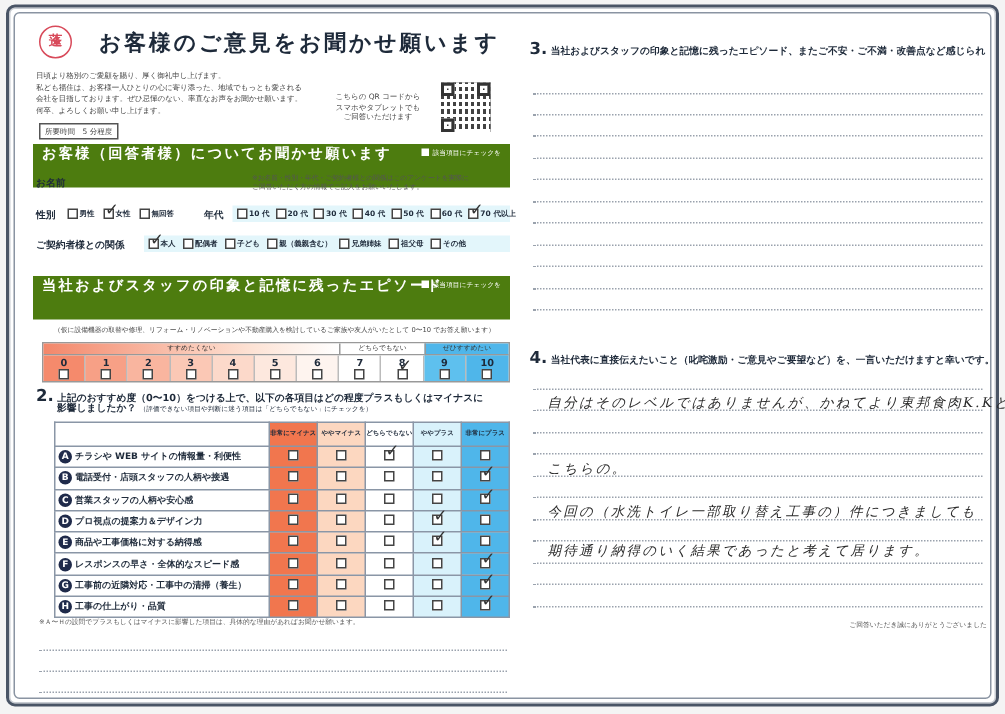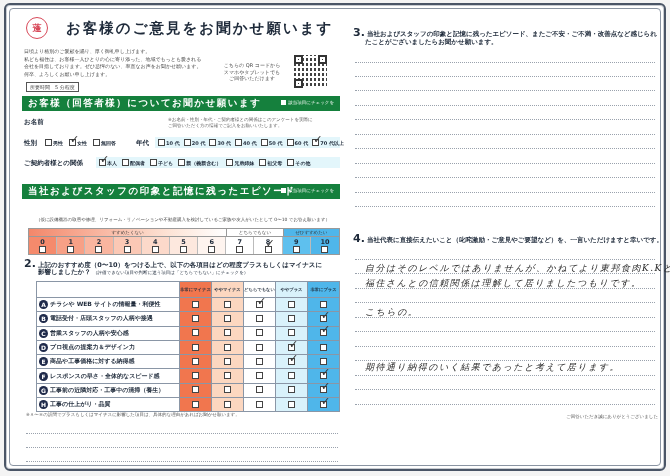--- a/index.html
+++ b/index.html
@@ -11,21 +11,21 @@
 .right{position:absolute;left:345px;top:4px;width:315px;height:460px}
 .stamp{position:absolute;left:8px;top:8px;width:22px;height:22px;border:1.5px solid #d84a5a;border-radius:50%;color:#d84a5a;font-size:9px;font-weight:bold;display:flex;align-items:center;justify-content:center;line-height:1}
 .title{position:absolute;left:48px;top:10px;font-size:14.5px;font-weight:bold;letter-spacing:2px;color:#1e2a3a}
 .intro{position:absolute;left:6px;top:39px;width:210px;font-size:5px;line-height:7.5px;color:#444}
 .time-badge{position:absolute;left:8px;top:73px;border:1px solid #555;font-size:5px;padding:1px 3px;color:#444}
 .qr-text{position:absolute;left:204px;top:53px;width:60px;text-align:center;font-size:5px;line-height:6.5px;color:#444}
 .qr{position:absolute;left:276px;top:46px;width:33px;height:33px;background:
  repeating-linear-gradient(90deg,#222 0 2px,#fff 2px 4px),#222;opacity:.85}
 .qr:before{content:"";position:absolute;inset:0;background:repeating-linear-gradient(0deg,#fff 0 2px,transparent 2px 5px)}
 .qr i{position:absolute;width:9px;height:9px;border:2px solid #111;background:#fff;box-shadow:inset 0 0 0 2px #fff,inset 0 0 0 4px #111}
-.bar{position:absolute;left:4px;height:15px;width:318px;background:#15803d;color:#fff;font-weight:bold;font-size:9.5px;letter-spacing:1.5px;line-height:13px;padding-left:6px}
+.bar{position:absolute;left:4px;height:29px;width:318px;background:#4d7c0f;color:#fff;font-weight:bold;font-size:9.5px;letter-spacing:1.5px;line-height:13px;padding-left:6px}
 .bar .hint{position:absolute;right:6px;top:0;font-size:4.5px;font-weight:normal;letter-spacing:0}
 .bar .hint b{display:inline-block;width:5px;height:5px;background:#fff;margin-right:2px;vertical-align:middle}
 .lbl{position:absolute;font-size:6.5px;font-weight:bold;color:#1e2a3a}
 .note{position:absolute;font-size:4.5px;color:#555;line-height:6px}
 .row-band{position:absolute;height:11px;background:#e3f6fb;display:flex;align-items:center;gap:6px;padding-left:3px;font-size:5px;font-weight:bold}
 .opt{display:flex;align-items:center;gap:1px;white-space:nowrap}
 .cb{display:inline-block;width:7px;height:7px;border:1px solid #444;background:#fff;position:relative;flex:none}
 .cb.checked:after{content:"✓";position:absolute;left:0;top:-7px;font-size:11px;color:#333;font-weight:normal}
 .q1{position:absolute;left:6px;top:194px;font-size:7px;font-weight:bold;white-space:nowrap}
 .q1 .num{font-size:11px}
@@ -347,21 +347,20 @@
 
     <div class="foot-note">※Ａ〜Ｈの設問でプラスもしくはマイナスに影響した項目は、具体的な理由があればお聞かせ願います。</div>
     <div class="dl" style="left:8px;width:312px;top:424px"></div>
     <div class="dl" style="left:8px;width:312px;top:438px"></div>
     <div class="dl" style="left:8px;width:312px;top:452px"></div>
   </div>
 
   <div class="right">
     <div class="q3" style="top:20px">
       <div><span class="num">3.</span> <span>当社およびスタッフの印象と記憶に残ったエピソード、またご不安・ご不満・改善点など感じられ</span></div>
-      <div style="padding-left:12px"><span>たことがございましたらお聞かせ願います。</span></div>
     </div>
     <div class="dl" style="left:4px;width:300px;top:53px"></div>
     <div class="dl" style="left:4px;width:300px;top:67px"></div>
     <div class="dl" style="left:4px;width:300px;top:81px"></div>
     <div class="dl" style="left:4px;width:300px;top:96px"></div>
     <div class="dl" style="left:4px;width:300px;top:110px"></div>
     <div class="dl" style="left:4px;width:300px;top:125px"></div>
     <div class="dl" style="left:4px;width:300px;top:139px"></div>
     <div class="dl" style="left:4px;width:300px;top:154px"></div>
     <div class="dl" style="left:4px;width:300px;top:168px"></div>
@@ -378,19 +377,19 @@
     <div class="dl" style="left:4px;width:300px;top:293px"></div>
     <div class="dl" style="left:4px;width:300px;top:308px"></div>
     <div class="dl" style="left:4px;width:300px;top:322px"></div>
     <div class="dl" style="left:4px;width:300px;top:337px"></div>
     <div class="dl" style="left:4px;width:300px;top:351px"></div>
     <div class="dl" style="left:4px;width:300px;top:366px"></div>
     <div class="dl" style="left:4px;width:300px;top:380px"></div>
     <div class="dl" style="left:4px;width:300px;top:395px"></div>
 
     <div class="hw" style="left:14px;top:253px">自分はそのレベルではありませんが、かねてより東邦食肉K.Kと</div>
-    <div class="hw" style="left:14px;top:268px">福住さんとの信頼関係は理解して居りましたつもりです。</div>
     <div class="hw" style="left:14px;top:297px">こちらの。</div>
+    <div class="hw" style="left:14px;top:326px">今回の（水洗トイレ一部取り替え工事の）件につきましても</div>
     <div class="hw" style="left:14px;top:352px">期待通り納得のいく結果であったと考えて居ります。</div>
 
     <div class="thanks">ご回答いただき誠にありがとうございました</div>
   </div>
 </div>
 
 </body></html>

